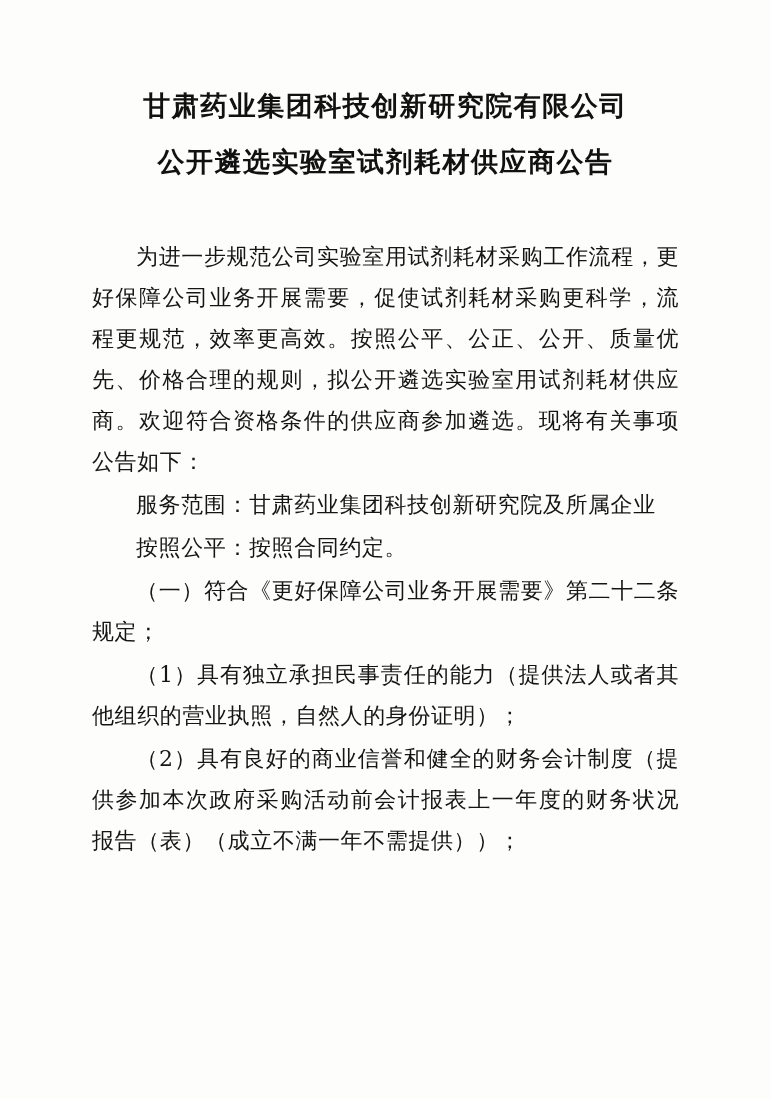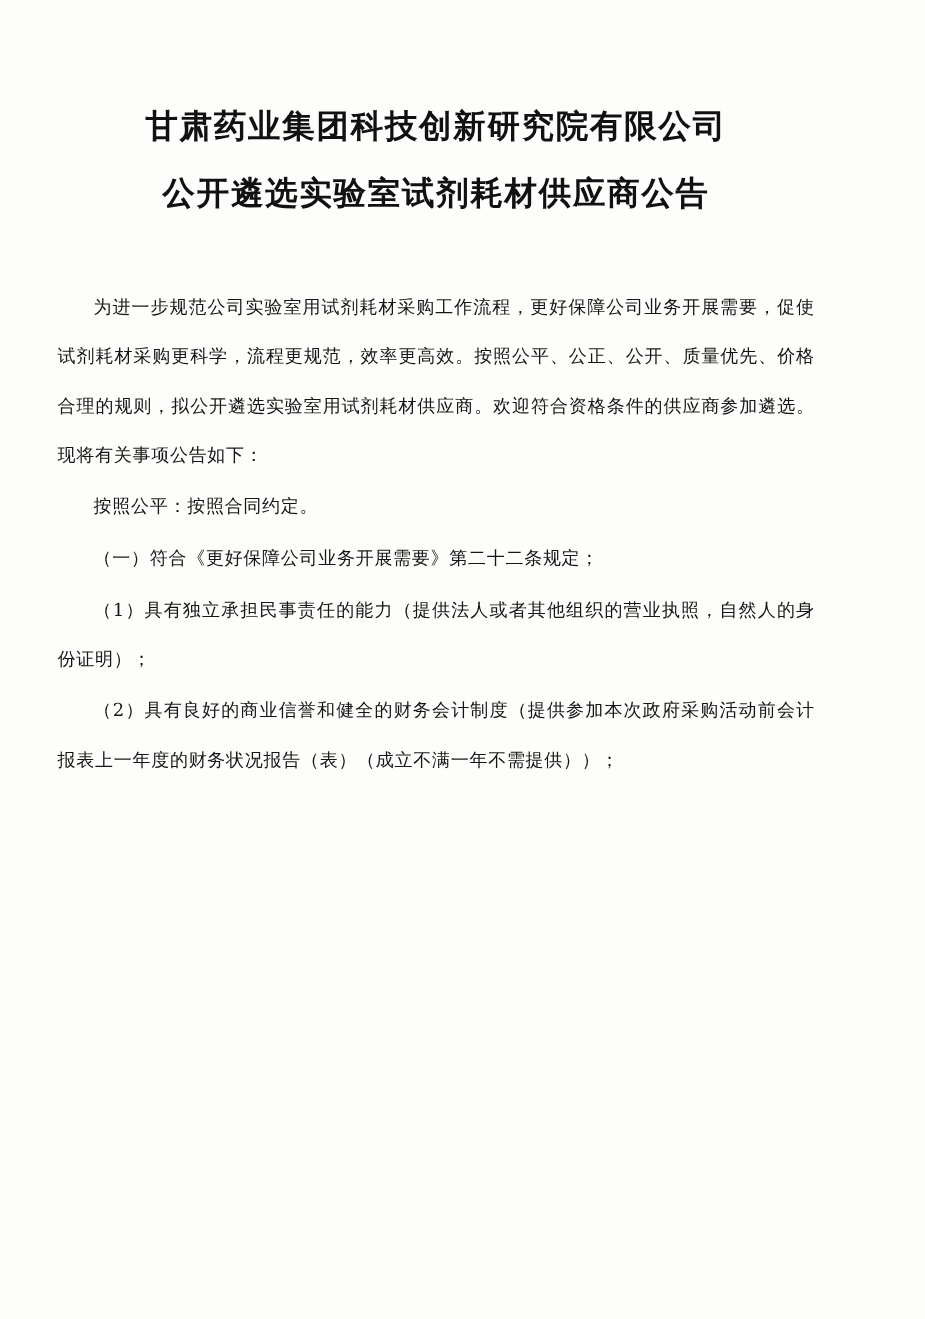--- a/index.html
+++ b/index.html
@@ -13,35 +13,35 @@
     font-family: "DejaVu Serif", "Liberation Serif", serif;
     color: #1b1b1b;
     overflow: hidden;
   }
   .page {
     position: relative;
     width: 771px;
     height: 1099px;
     background: #fdfdfb;
     box-sizing: border-box;
-    padding: 78px 92px 40px 48px;
+    padding: 78px 92px 40px 92px;
   }
   .title-block {
     text-align: center;
     margin-bottom: 46px;
   }
   .doc-title-line {
     font-size: 27px;
     font-weight: bold;
     letter-spacing: 1.5px;
     line-height: 56px;
     color: #111111;
   }
   .body-block {
-    font-size: 15px;
+    font-size: 22px;
     line-height: 41px;
     letter-spacing: 0.6px;
     color: #151515;
     text-align: justify;
   }
   .para {
     margin: 0 0 2px 0;
     text-indent: 2em;
   }
 </style>
@@ -50,19 +50,20 @@
 
 <div class="page">
 
   <div class="title-block">
     <div class="doc-title-line">甘肃药业集团科技创新研究院有限公司</div>
     <div class="doc-title-line">公开遴选实验室试剂耗材供应商公告</div>
   </div>
 
   <div class="body-block">
     <p class="para">为进一步规范公司实验室用试剂耗材采购工作流程，更好保障公司业务开展需要，促使试剂耗材采购更科学，流程更规范，效率更高效。按照公平、公正、公开、质量优先、价格合理的规则，拟公开遴选实验室用试剂耗材供应商。欢迎符合资格条件的供应商参加遴选。现将有关事项公告如下：</p>
+    <p class="para">服务范围：甘肃药业集团科技创新研究院及所属企业</p>
     <p class="para">按照公平：按照合同约定。</p>
     <p class="para">（一）符合《更好保障公司业务开展需要》第二十二条规定；</p>
     <p class="para">（1）具有独立承担民事责任的能力（提供法人或者其他组织的营业执照，自然人的身份证明）；</p>
     <p class="para">（2）具有良好的商业信誉和健全的财务会计制度（提供参加本次政府采购活动前会计报表上一年度的财务状况报告（表）（成立不满一年不需提供））；</p>
   </div>
 
 </div>
 
 </body></html>

